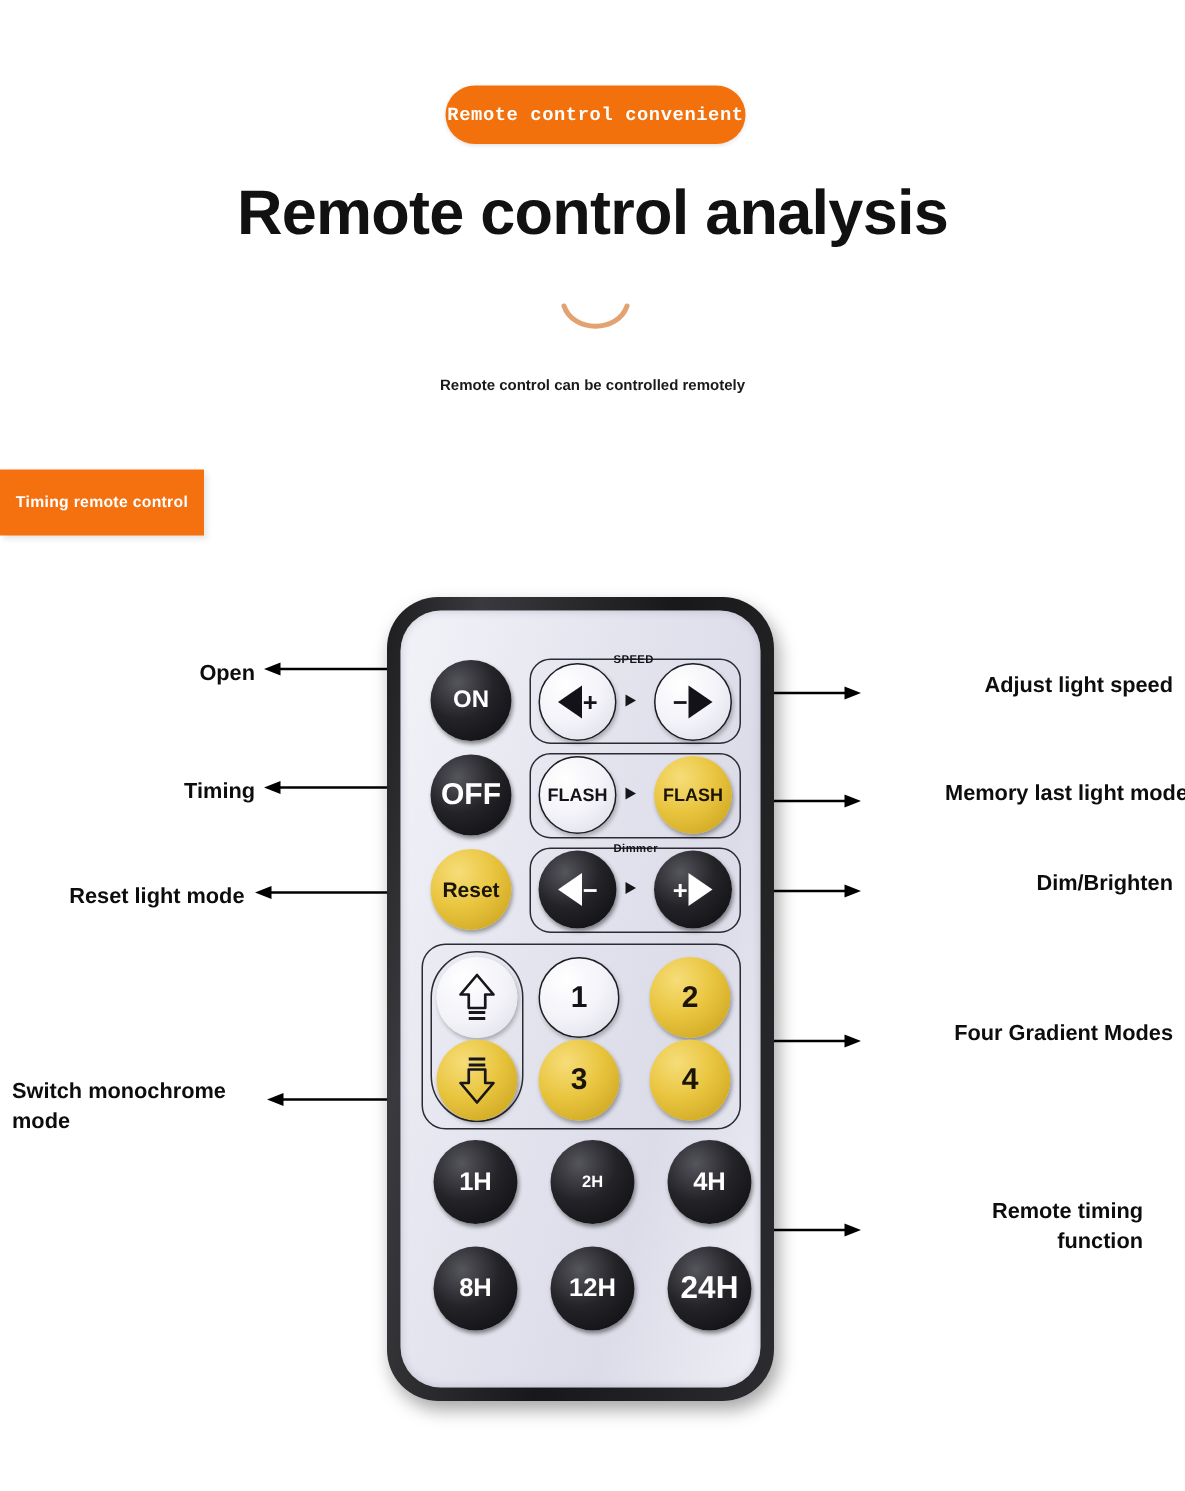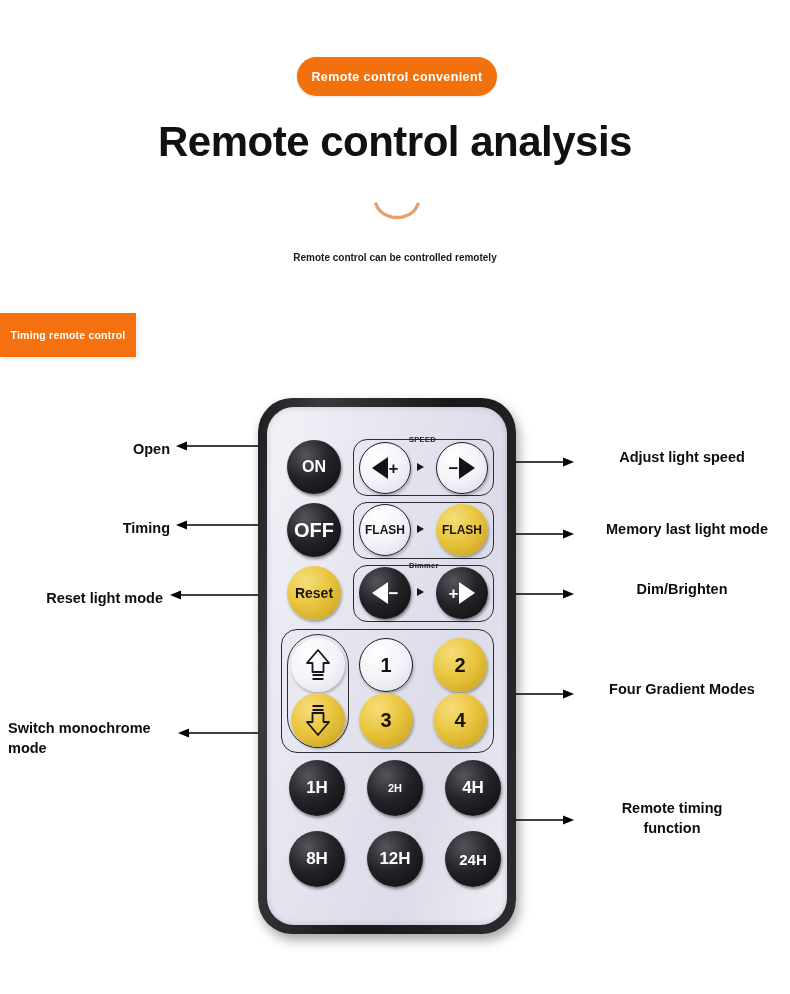--- a/index.html
+++ b/index.html
@@ -25,20 +25,21 @@
     border-radius: 20px;
     background: #f2710c;
     color: #ffffff;
     font-size: 12.5px;
     font-weight: bold;
     letter-spacing: 0.4px;
     display: flex;
     align-items: center;
     justify-content: center;
     box-shadow: 0 1px 3px rgba(0,0,0,0.12);
+    font-family: Liberation Mono, monospace;
   }
 
   .main-title {
     position: absolute;
     left: 0;
     top: 118px;
     width: 790px;
     text-align: center;
     font-size: 42px;
     font-weight: bold;
@@ -84,21 +85,21 @@
 
   
   .callout {
     position: absolute;
     font-size: 14.5px;
     font-weight: bold;
     color: #0d0d0d;
     line-height: 20px;
     white-space: pre-line;
   }
-  .callout.right { text-align: center; }
+  .callout.right { text-align: right; }
   .callout.left  { text-align: right; }
 
   .arrow {
     position: absolute;
     height: 10px;
   }
 
   
   .remote {
     position: absolute;
@@ -363,17 +364,17 @@
     <div class="key key-black" style="left:178px; top:353px; width:56px; height:56px;">
       <span style="font-size:17px;">4H</span>
     </div>
     <div class="key key-black" style="left:22px; top:424px; width:56px; height:56px;">
       <span style="font-size:17px;">8H</span>
     </div>
     <div class="key key-black" style="left:100px; top:424px; width:56px; height:56px;">
       <span style="font-size:17px;">12H</span>
     </div>
     <div class="key key-black" style="left:178px; top:424px; width:56px; height:56px;">
-      <span style="font-size:15px;">24H</span>
+      <span style="font-size:21px;">24H</span>
     </div>
 
   </div>
 </div>
 
 </body></html>

